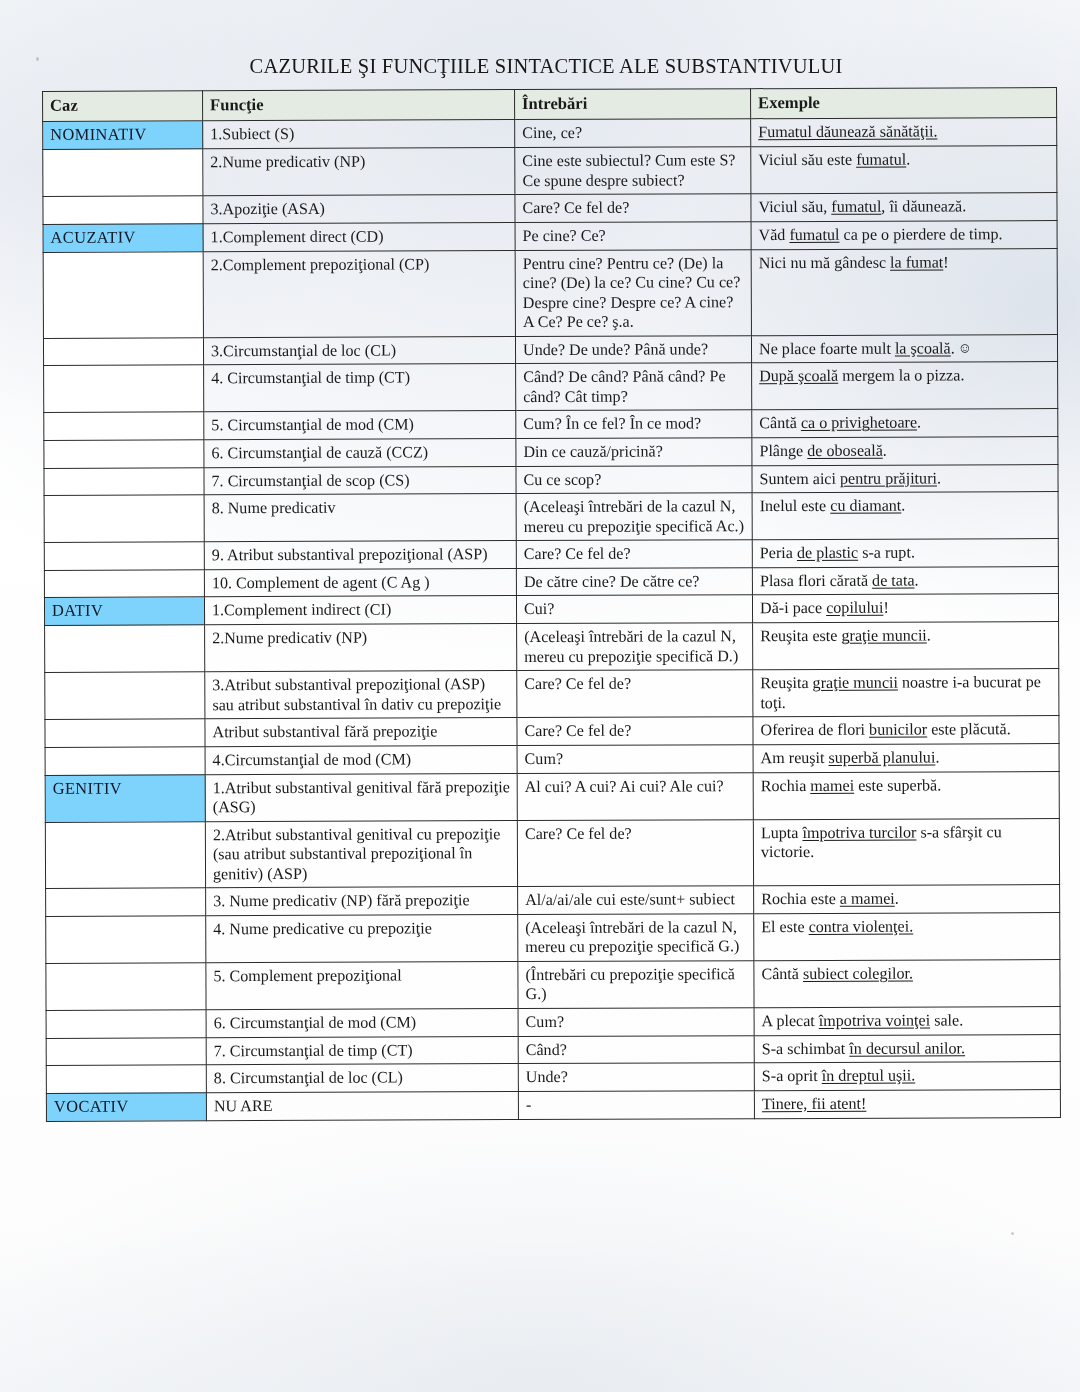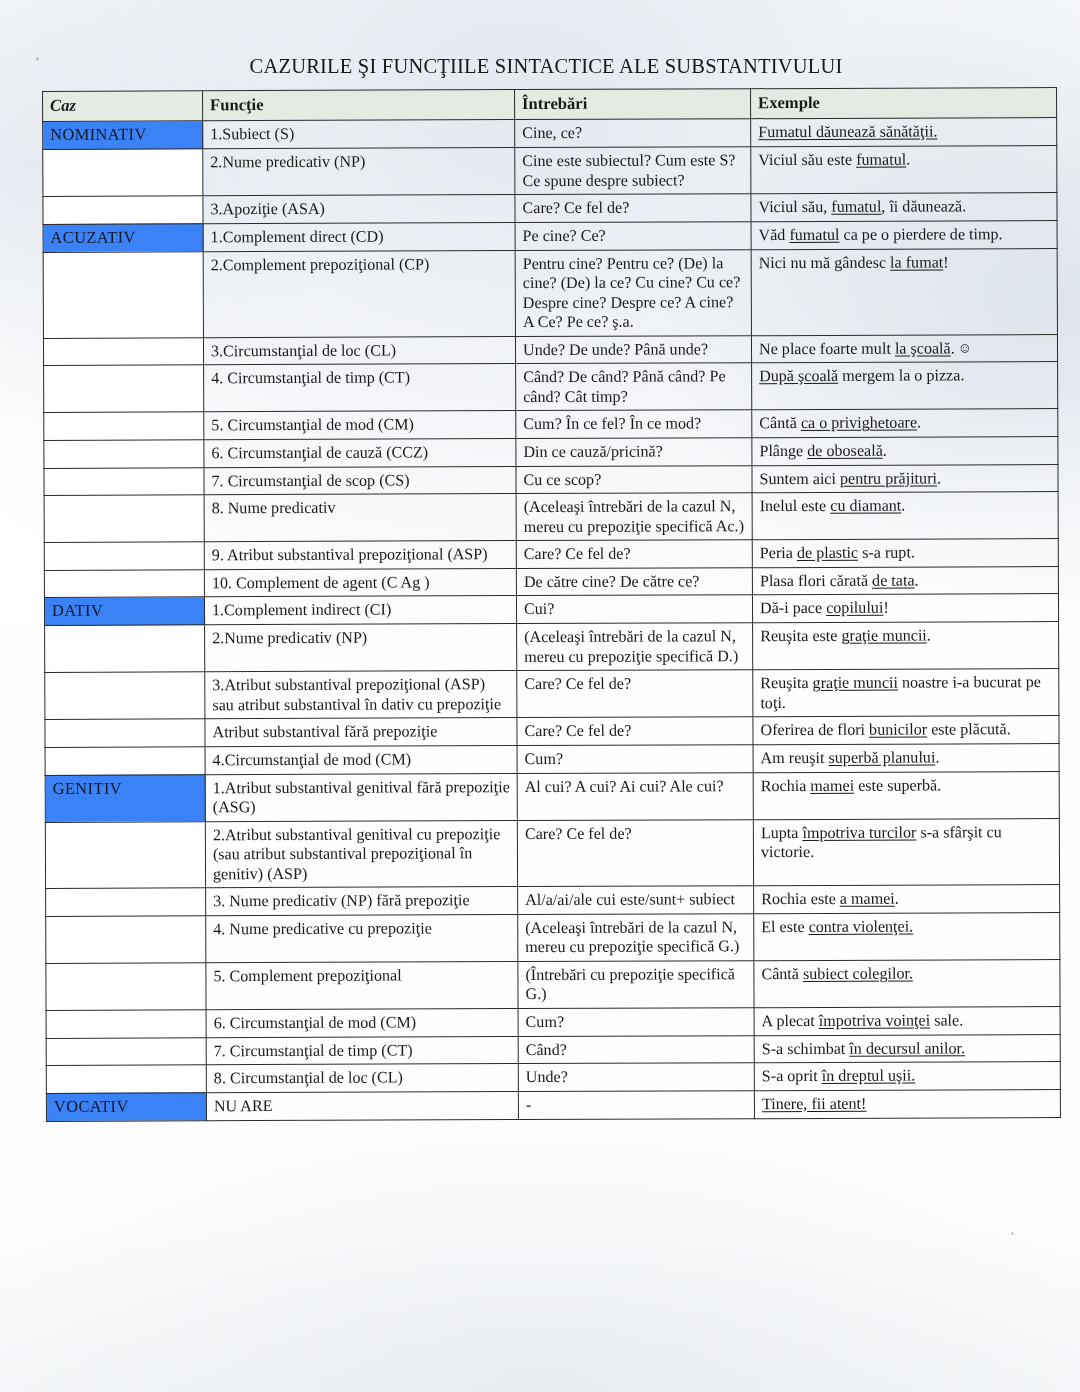--- a/index.html
+++ b/index.html
@@ -79,30 +79,29 @@
   
   table.cases thead th {
     background: #e3ebe3;
     font-weight: 700;
     font-size: 16.6px;
     padding-top: 4px;
     padding-bottom: 5px;
   }
   thead th.th-caz {
     font-weight: 700;
-    font-style: italic;
     font-size: 15.4px;
     vertical-align: bottom;
     padding-bottom: 3px;
     background: #ffffff;
   }
 
   
   td.case-cell {
-    background: #3b82f6;
+    background: #7dd3fc;
     font-weight: 700;
     font-size: 16.4px;
     letter-spacing: 0.4px;
     padding-left: 16px;
     padding-top: 4px;
     color: #121826;
   }
   td.case-empty {
     background: #ffffff;
   }

